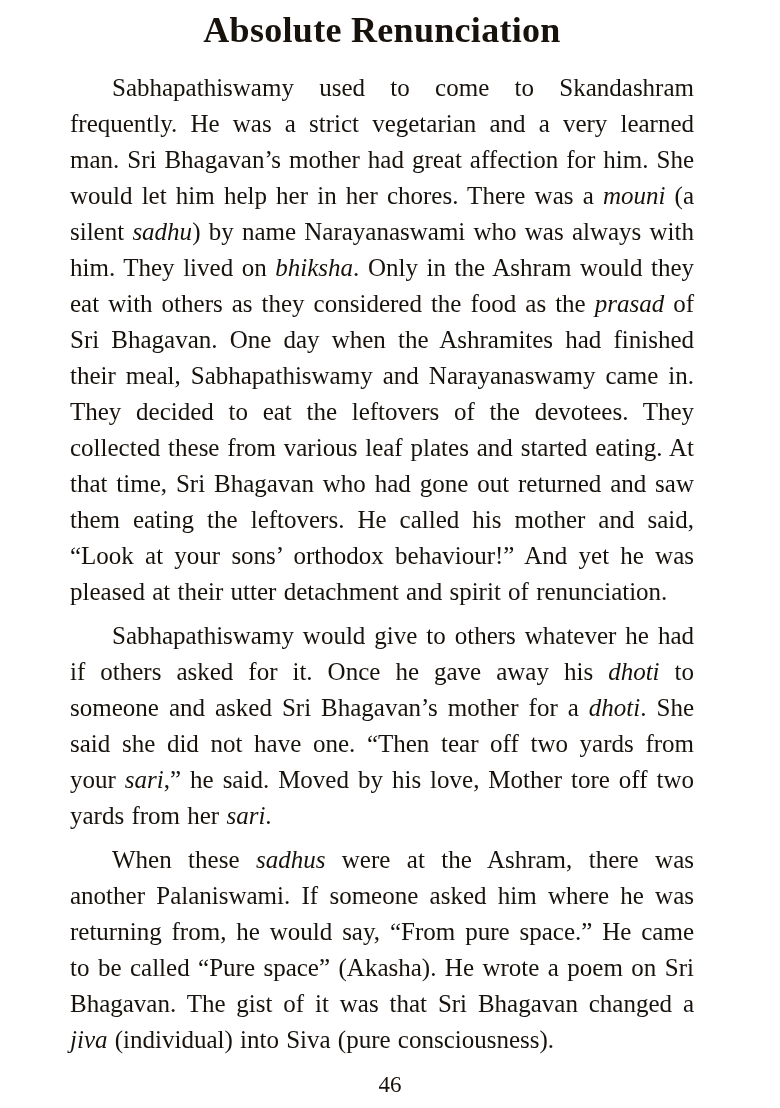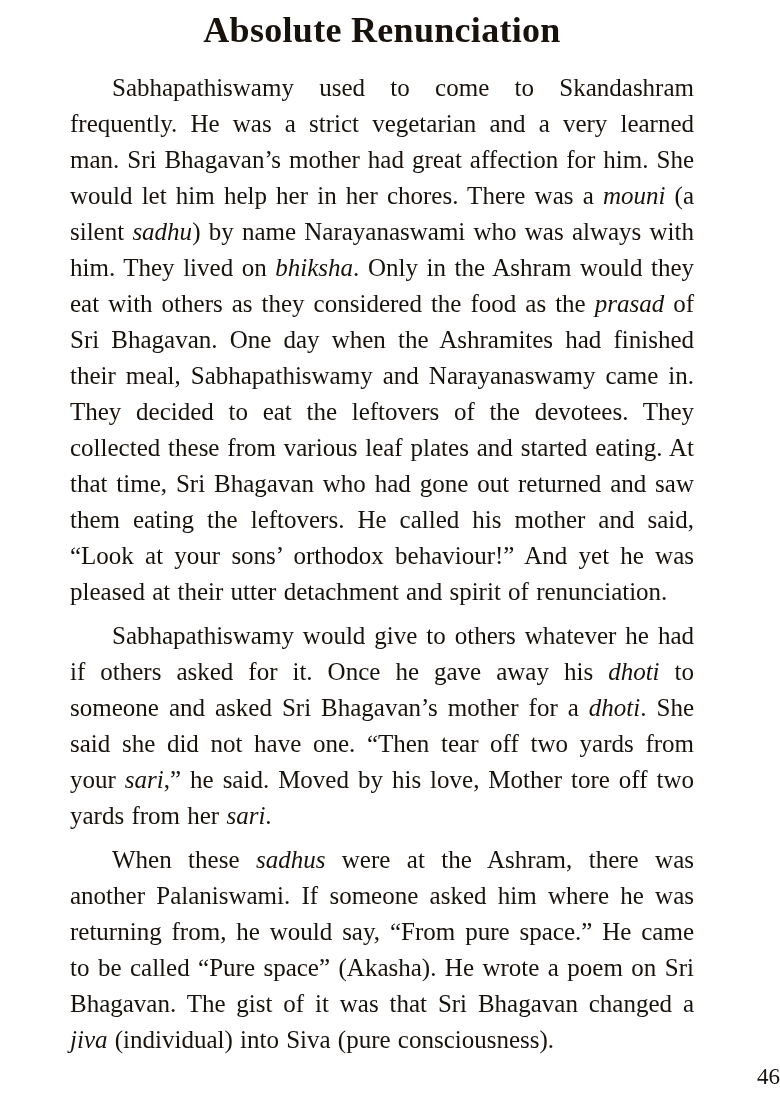--- a/index.html
+++ b/index.html
@@ -35,24 +35,24 @@
     line-height: 36px;
     text-align: justify;
     text-indent: 42px;
     word-spacing: 1px;
   }
   .para em {
     font-style: italic;
   }
   .page-number {
     position: absolute;
-    bottom: 18px;
+    bottom: 10px;
     left: 0;
     right: 0;
-    text-align: right;
+    text-align: center;
     font-size: 23px;
     color: #18120d;
   }
 </style>
 </head>
 <body>
 
 <div class="book-page">
   <h1 class="title">Absolute Renunciation</h1>
   <div class="body-text">

